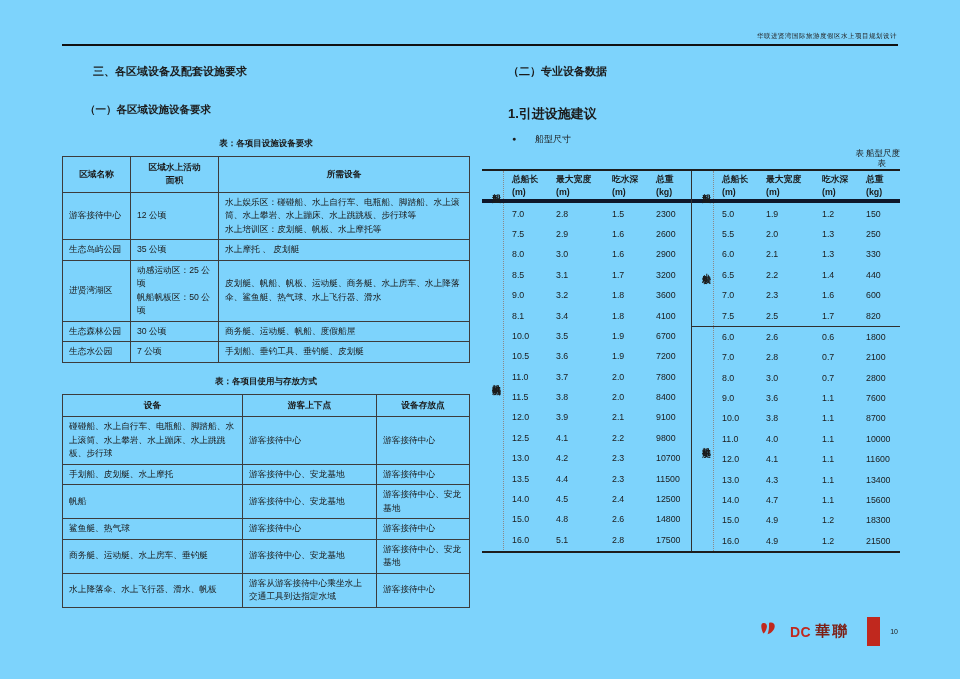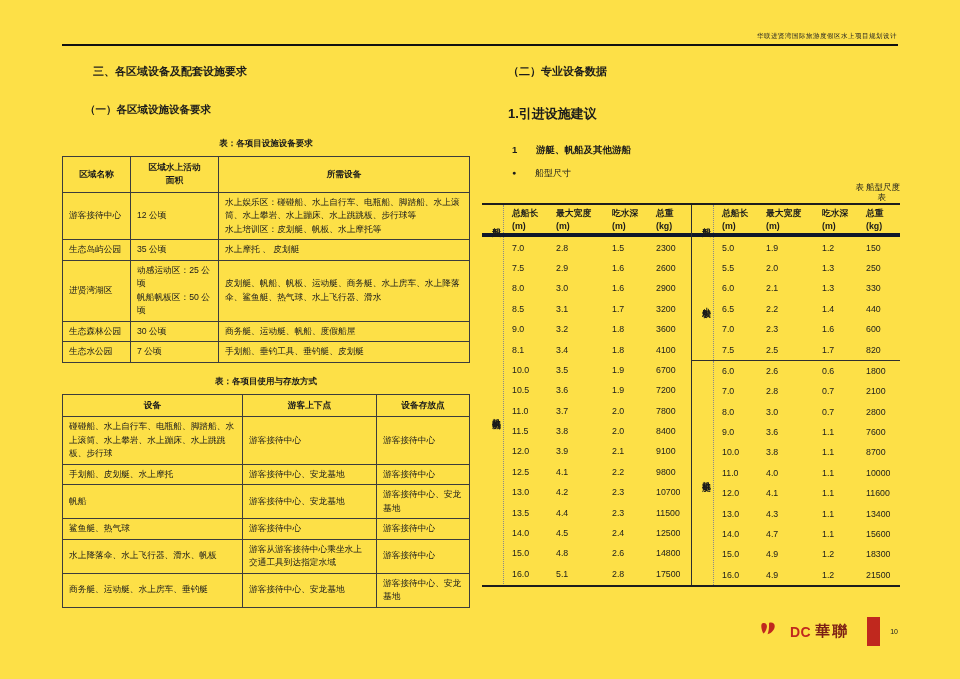--- a/index.html
+++ b/index.html
@@ -1,18 +1,18 @@
 <!DOCTYPE html>
 <html><head>
 <meta charset="utf-8">
 <style>
   * { margin:0; padding:0; box-sizing:border-box; }
   html,body { background:#e8e8e8; }
   body { font-family:"Liberation Sans","DejaVu Sans",sans-serif; color:#1b1b1b; }
-  .page { position:relative; width:960px; height:679px; background:#fde047; margin:0 auto; overflow:hidden; }
+  .page { position:relative; width:960px; height:679px; background:#7dd3fc; margin:0 auto; overflow:hidden; }
 
   
   .doc-header { position:absolute; top:32px; right:63px; font-size:6.5px; color:#222; letter-spacing:.5px; }
   .doc-header-rule { position:absolute; top:44px; left:62px; width:836px; border-top:2px solid #111; }
 
   
   .col-left { position:absolute; left:62px; top:56px; width:408px; }
   .h-sec { font-size:11px; font-weight:bold; margin-left:31px; padding-top:8px; }
   .h-sub { font-size:10.5px; font-weight:bold; margin-left:23px; margin-top:24px; }
   .tbl-caption { text-align:center; font-size:8.5px; font-weight:bold; margin-top:21px; }
@@ -137,39 +137,36 @@
         <td>帆船</td>
         <td>游客接待中心、安龙基地</td>
         <td>游客接待中心、安龙基地</td>
       </tr>
       <tr>
         <td>鲨鱼艇、热气球</td>
         <td>游客接待中心</td>
         <td>游客接待中心</td>
       </tr>
       <tr>
-        <td>水上降落伞、水上飞行器、滑水、帆板</td>
-        <td>游客从游客接待中心乘坐水上交通工具到达指定水域</td>
-        <td>游客接待中心</td>
-      </tr>
-      <tr>
         <td>商务艇、运动艇、水上房车、垂钓艇</td>
         <td>游客接待中心、安龙基地</td>
         <td>游客接待中心、安龙基地</td>
       </tr>
+      <tr>
+        <td>水上降落伞、水上飞行器、滑水、帆板</td>
+        <td>游客从游客接待中心乘坐水上交通工具到达指定水域</td>
+        <td>游客接待中心</td>
+      </tr>
     </tbody>
       </table>
   </div>
 
   <div class="col-right">
     <div class="h-sec">（二）专业设备数据</div>
     <div class="r-sub">1.引进设施建议</div>
-    <div class="r-item">
-      <span class="num">1</span><span>游艇、帆船及其他游船</span>
-    </div>
     <div class="r-bullet">
       <span class="dot">●</span><span>船型尺寸</span>
     </div>
 
     <div class="ship-caption">
       <span>表 船型尺度</span>
       <span class="l2">表</span>
     </div>
 
     <div class="ship-table">

